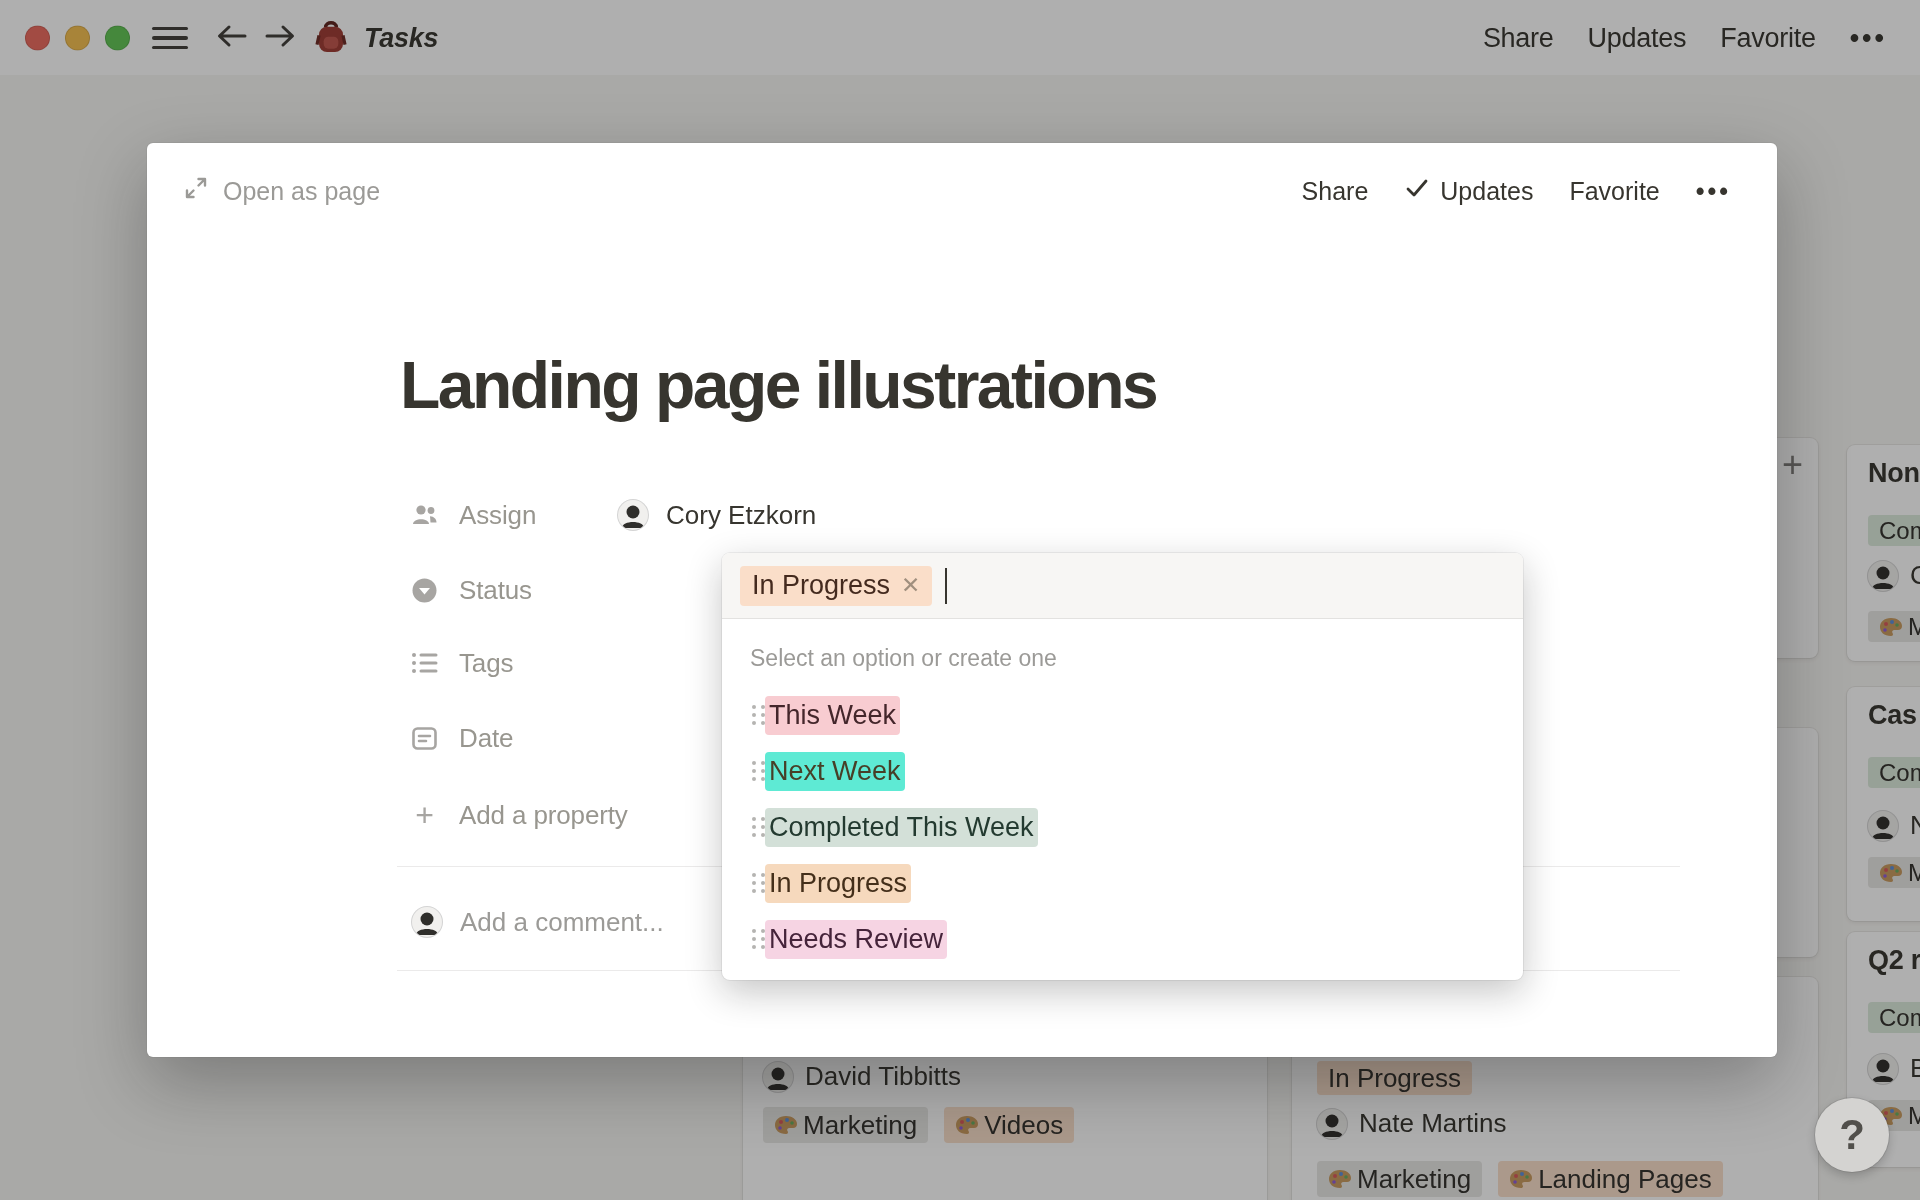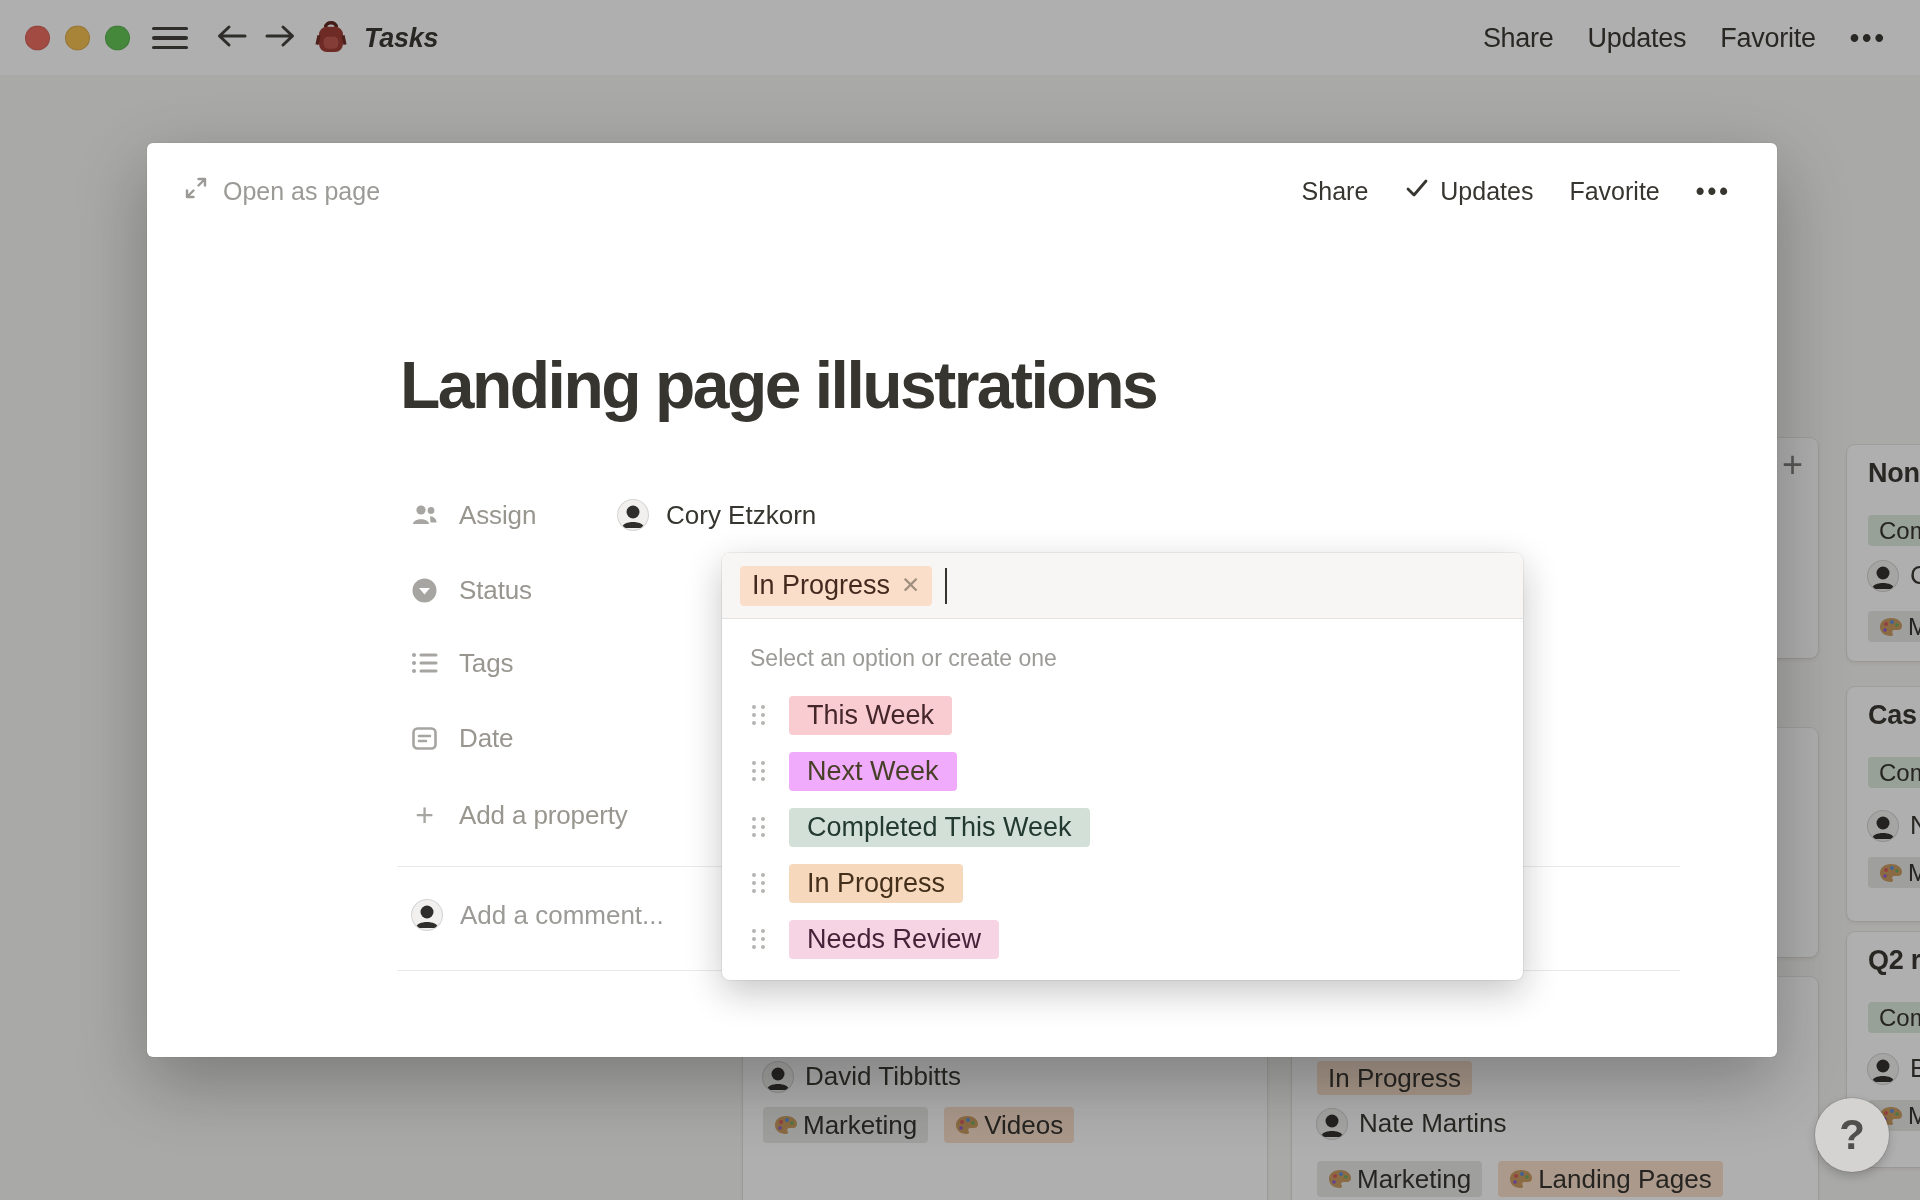--- a/index.html
+++ b/index.html
@@ -40,36 +40,36 @@
            box-shadow:0 0 0 1px rgba(15,15,15,0.04), 0 25px 70px rgba(15,15,15,0.3); }
   .modal-header-left { position:absolute; left:36px; top:48px; transform:translateY(-50%); display:flex; align-items:center; gap:14px; color:#9B9A97; font-size:25px; }
   .modal-header-right { position:absolute; right:46px; top:48px; transform:translateY(-50%); display:flex; align-items:center; gap:36px; font-size:25px; color:#37352F; }
   .hdr-btn { display:flex; align-items:center; gap:10px; }
   .page-title { position:absolute; left:253px; top:200px; font-size:66px; font-weight:700; letter-spacing:-0.038em; white-space:nowrap; line-height:1.3; }
   .prop-row { position:absolute; left:264px; height:40px; display:flex; align-items:center;text-align:right; }
   .prop-icon { width:27px; display:flex; justify-content:center; margin-right:21px; flex:none; }
   .prop-label { font-size:26px; color:#98968F; letter-spacing:-0.005em; }
   .prop-value { position:absolute; left:471px; height:40px; display:flex; align-items:center; gap:18px; font-size:26px; }
   .divider { position:absolute; left:250px; width:1283px; height:1px; background:rgba(55,53,47,0.10); }
-  .comment-row { position:absolute; left:265px; top:757px; height:44px; display:flex; gap:18px; }
+  .comment-row { position:absolute; left:265px; top:757px; height:44px; display:flex; align-items:center; gap:18px; }
   .comment-placeholder { font-size:26px; color:#9B9A97; }
   .plus-glyph { font-size:32px; color:#A7A5A2; line-height:1; }
 
   
   .dropdown { position:absolute; left:722px; top:553px; width:801px; height:427px; background:#FFFFFF; border-radius:8px; z-index:20;
               box-shadow:0 0 0 1px rgba(15,15,15,0.06), 0 12px 36px rgba(15,15,15,0.24); }
   .dd-input { height:66px; background:#F7F6F4; border-radius:8px 8px 0 0; border-bottom:1px solid rgba(55,53,47,0.10); display:flex; align-items:center; padding-left:18px; }
   .dd-chip { display:inline-flex; align-items:center; height:40px; padding:0 12px; border-radius:4px; font-size:27px; }
   .chip-x { margin-left:11px; font-size:23px; color:#A08F7E; }
   .caret { width:2px; height:36px; background:#37352F; margin-left:13px; }
   .dd-hint { margin:26px 0 15px 28px; font-size:23px; color:#9B9A97; }
   .dd-option { height:56px; display:flex; align-items:center; padding-left:30px; }
   .drag { display:grid; grid-template-columns:4px 4px; gap:4px 5px; flex:none; }
   .drag i { width:4px; height:4px; border-radius:50%; background:#B5B4B1; }
-  .dd-tag { margin-left:24px; display:inline-flex; align-items:center; height:39px; padding:0 18px; border-radius:4px; font-size:27px; white-space:nowrap; }
+  .dd-tag { display:inline-flex; align-items:center; height:39px; padding:0 4px; border-radius:4px; font-size:27px; white-space:nowrap; }
 
   
   .help { position:absolute; left:1815px; top:1098px; width:74px; height:74px; border-radius:50%; background:#D4D3D1; z-index:30;
           display:flex; align-items:center; justify-content:center; font-size:42px; font-weight:600; color:#514F4B;
           box-shadow:0 0 0 1px rgba(15,15,15,0.1), 0 4px 10px rgba(15,15,15,0.2); }
 </style>
 </head>
 <body>
 
 <div id="stage">
@@ -397,21 +397,21 @@
     </div>
     <div class="dd-option">
       <span class="drag">
           <i></i>
           <i></i>
           <i></i>
           <i></i>
           <i></i>
           <i></i>
         </span>
-      <span class="dd-tag" style="background: #f0abfc; color: rgb(71, 63, 39);">Next Week</span>
+      <span class="dd-tag" style="background: #5eead4; color: rgb(71, 63, 39);">Next Week</span>
     </div>
     <div class="dd-option">
       <span class="drag">
           <i></i>
           <i></i>
           <i></i>
           <i></i>
           <i></i>
           <i></i>
         </span>

